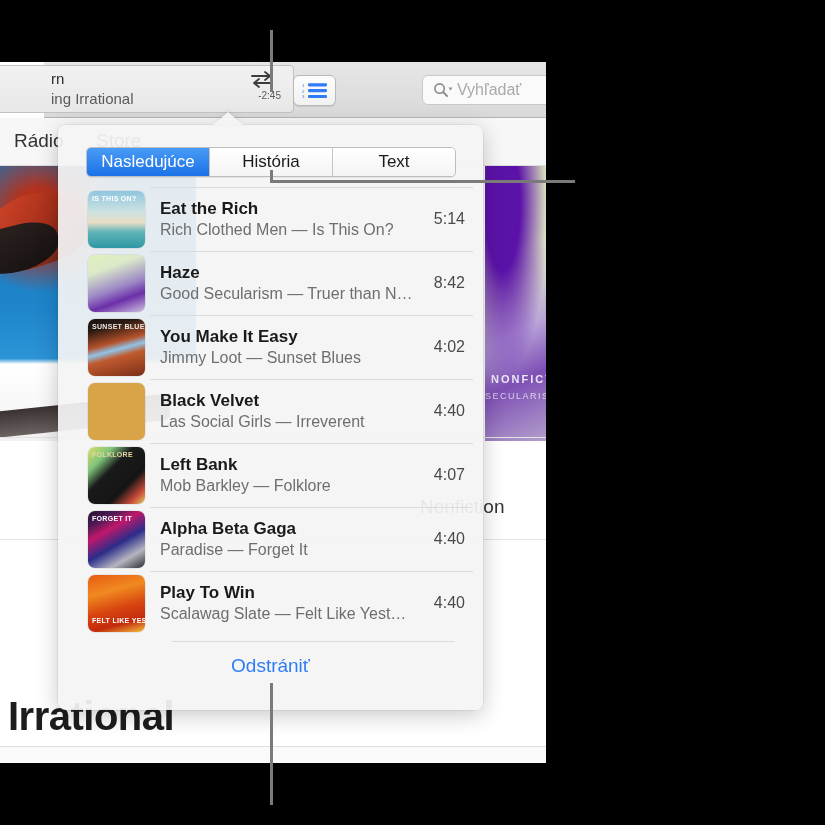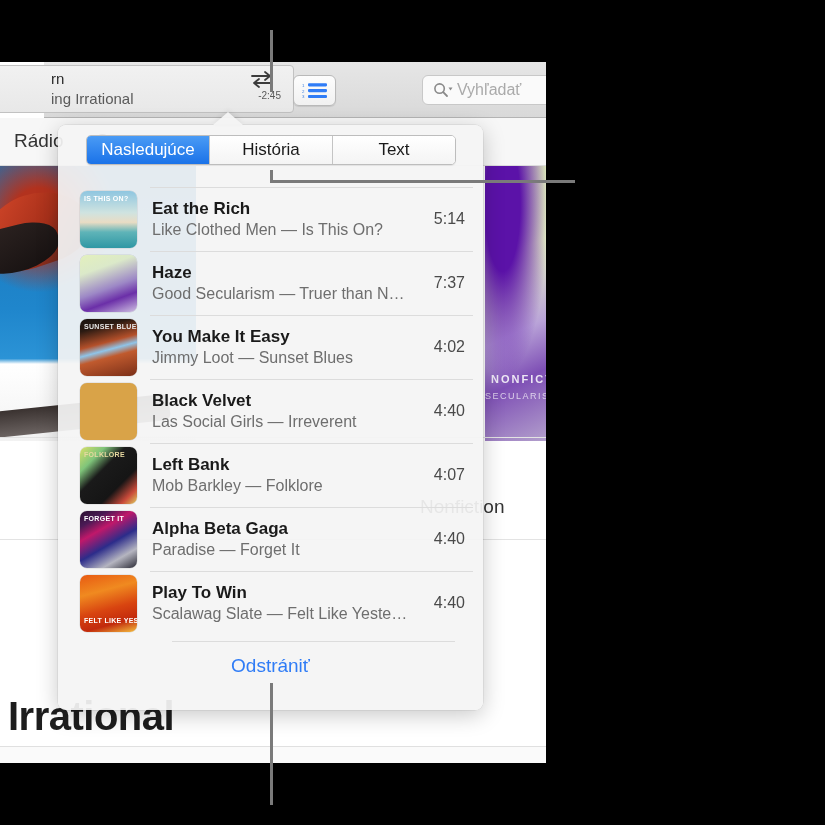--- a/index.html
+++ b/index.html
@@ -260,21 +260,21 @@
     border-left: 15px solid transparent;
     border-right: 15px solid transparent;
     border-bottom: 13px solid rgba(244,244,244,0.95);
     filter: drop-shadow(0 -2px 2px rgba(0,0,0,0.07));
   }
 
   
   .segmented {
     position: absolute;
     left: 28px;
-    top: 10px;
+    top: 22px;
     width: 370px;
     height: 30px;
     display: flex;
     border: 1px solid #bdbdbd;
     border-radius: 5px;
     overflow: hidden;
     background: #ffffff;
     box-shadow: 0 1px 1px rgba(0,0,0,0.07);
   }
   .seg {
@@ -299,21 +299,21 @@
     left: 0;
     top: 62px;
     width: 425px;
     height: 455px;
   }
   .track-row {
     position: relative;
     height: 64px;
     display: flex;
     align-items: center;
-    padding-left: 22px;
+    padding-left: 30px;
     padding-right: 18px;
   }
   .track-row .sep {
     position: absolute;
     left: 92px;
     right: 10px;
     top: 0;
     height: 1px;
     background: #dcdcdc;
   }
@@ -481,32 +481,32 @@
     </div>
 
     <div class="tracklist" id="tracklist">
         <div class="track-row">
           <div class="sep"></div>
           <div class="art art-isthison">
             <div class="lbl" style="left: 4px; top: 4px; color: rgb(255, 255, 255);">IS THIS ON?</div>
           </div>
           <div class="track-text">
             <div class="track-title">Eat the Rich</div>
-            <div class="track-sub">Like Clothed Men — Is This On?</div>
+            <div class="track-sub">Rich Clothed Men — Is This On?</div>
           </div>
           <div class="track-dur">5:14</div>
         </div>
         <div class="track-row">
           <div class="sep"></div>
           <div class="art art-haze"></div>
           <div class="track-text">
             <div class="track-title">Haze</div>
             <div class="track-sub">Good Secularism — Truer than N…</div>
           </div>
-          <div class="track-dur">7:37</div>
+          <div class="track-dur">8:42</div>
         </div>
         <div class="track-row">
           <div class="sep"></div>
           <div class="art art-sunset">
             <div class="lbl" style="left: 4px; top: 4px; color: rgb(232, 232, 232);">SUNSET BLUES</div>
           </div>
           <div class="track-text">
             <div class="track-title">You Make It Easy</div>
             <div class="track-sub">Jimmy Loot — Sunset Blues</div>
           </div>

